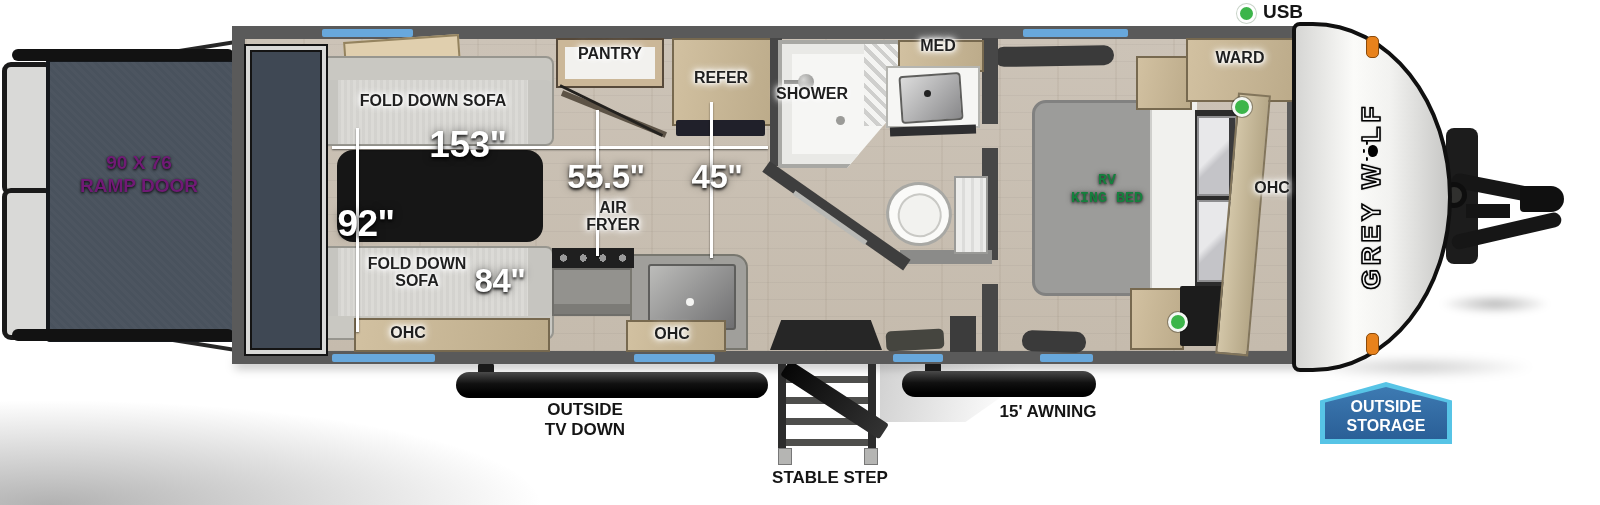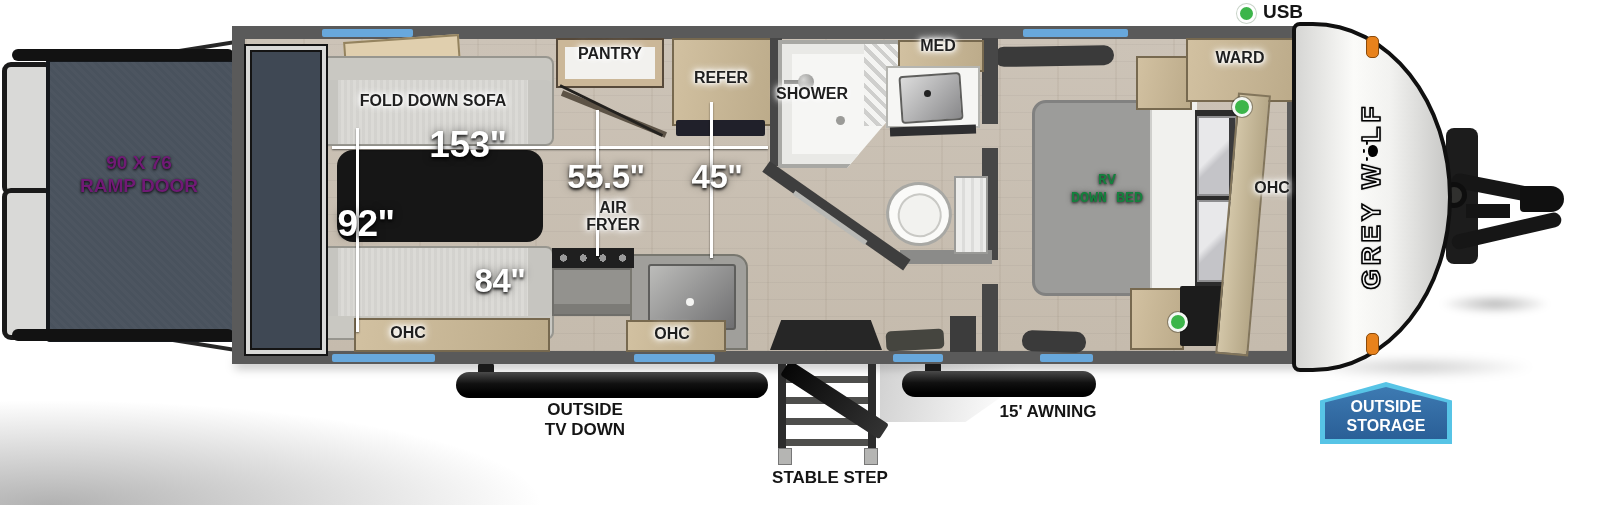--- a/index.html
+++ b/index.html
@@ -101,20 +101,24 @@
   <div class="dimline" style="left:596px;top:110px;width:3px;height:146px;"></div>
   <div class="dimline" style="left:710px;top:102px;width:3px;height:156px;"></div>
 
   <div class="lbl" style="left:433px;top:93px;">
     <span>FOLD DOWN SOFA</span>
     </div>
   <div class="dim dim-lg" style="left:468px;top:124px;">
     <span>153"</span></div>
   <div class="dim dim-lg" style="left:366px;top:203px;">
     <span>92"</span></div>
+  <div class="lbl" style="left:417px;top:256px;">
+    <span>FOLD DOWN</span>
+    <span>SOFA</span>
+    </div>
   <div class="dim" style="left:500px;top:262px;">
     <span>84"</span></div>
   <div class="lbl" style="left:408px;top:325px;">
     <span>OHC</span>
     </div>
 
   <div class="abs" style="left:558px;top:40px;width:104px;height:46px;border:7px solid #cbb798;background:#f2f1ee;
               box-sizing:border-box;box-shadow:0 0 0 2px #56493a;z-index:12;"></div>
   <div class="abs" style="left:562px;top:90px;width:112px;height:6px;background:#5d5346;transform:rotate(22deg);
               transform-origin:left center;z-index:12;"></div>
@@ -224,21 +228,21 @@
   <div class="abs" style="left:1180px;top:286px;width:50px;height:60px;background:#1c1c1c;border-radius:2px;z-index:12;"></div>
   <div class="abs" style="left:1022px;top:331px;width:64px;height:21px;background:#3a3a3a;border-radius:10px;
               transform:rotate(2deg);z-index:12;"></div>
   <div class="greendot" style="left:1232px;top:97px;"></div>
   <div class="greendot" style="left:1168px;top:312px;"></div>
 
   <div class="abs" style="left:1107px;top:172px;transform:translateX(-50%);z-index:40;text-align:center;font-weight:bold;
               font-size:15px;color:#15803d;line-height:1.2;white-space:nowrap;
               text-shadow:0 1px 3px rgba(0,0,0,.8),0 0 6px rgba(0,0,0,.4);font-family:Liberation Mono, monospace;">
     <span style="display:block;">RV</span>
-    <span style="display:block;">DOWN BED</span>
+    <span style="display:block;">KING BED</span>
     </div>
   <div class="lbl" style="left:1240px;top:50px;">
     <span>WARD</span>
     </div>
   <div class="lbl" style="left:1272px;top:180px;">
     <span>OHC</span>
     </div>
 
   <div class="abs" style="left:1446px;top:128px;width:32px;height:136px;background:#1c1c1c;border-radius:8px;z-index:4;"></div>
   <div class="abs" style="left:1452px;top:172px;width:112px;height:15px;background:#161616;border-radius:8px;

